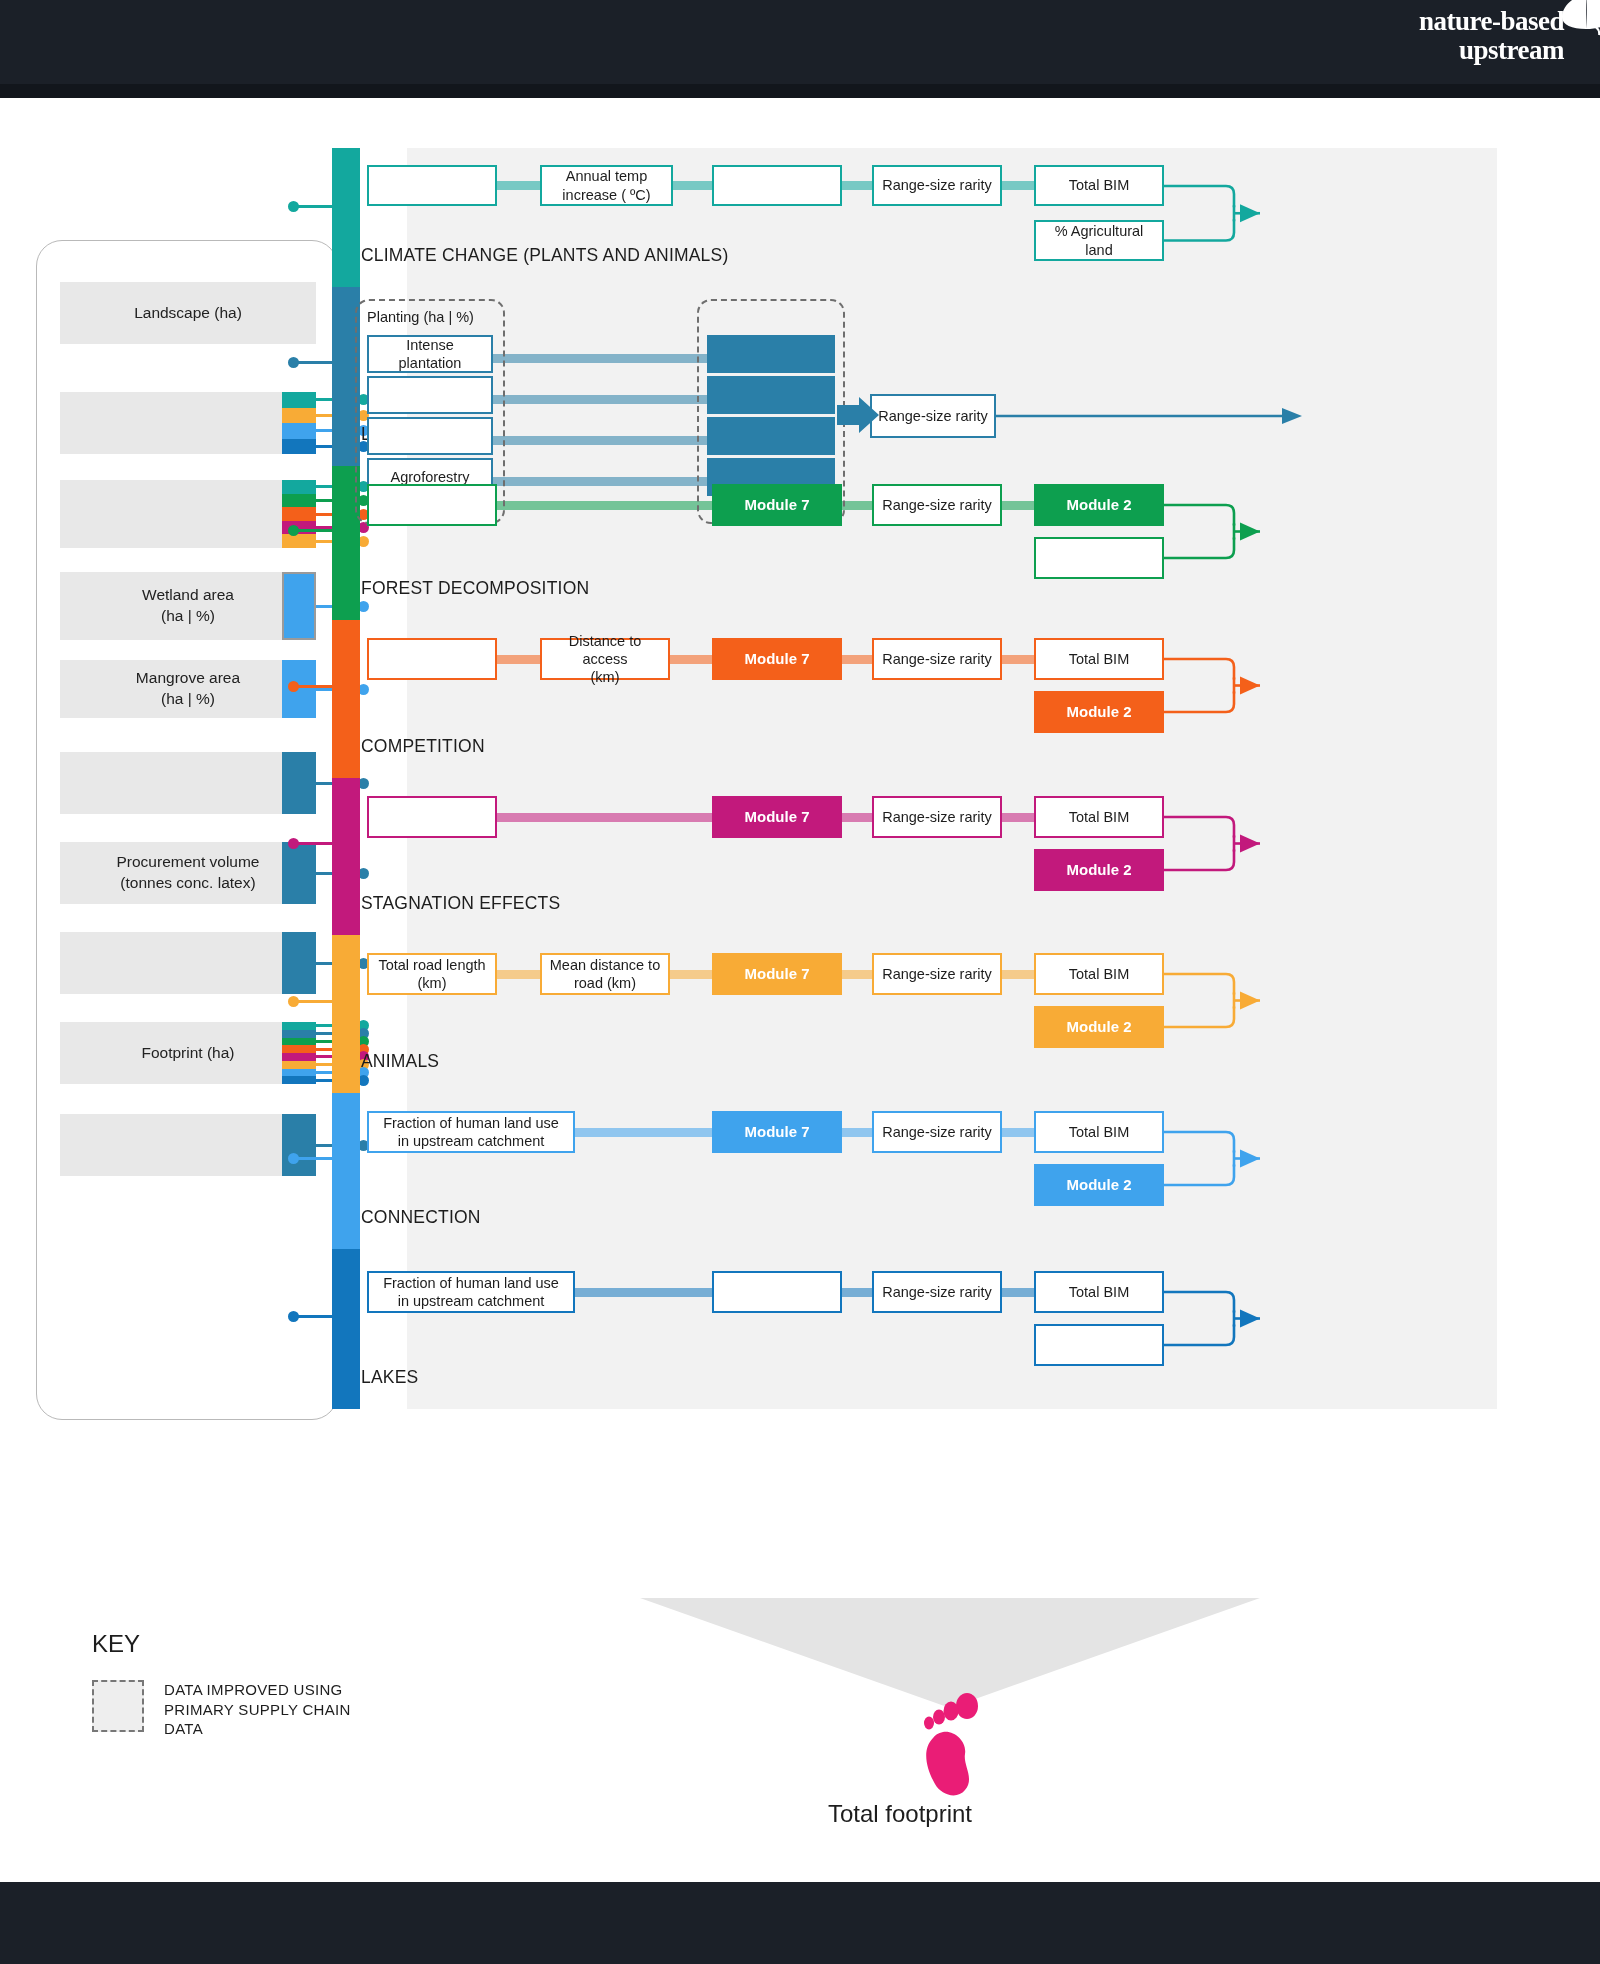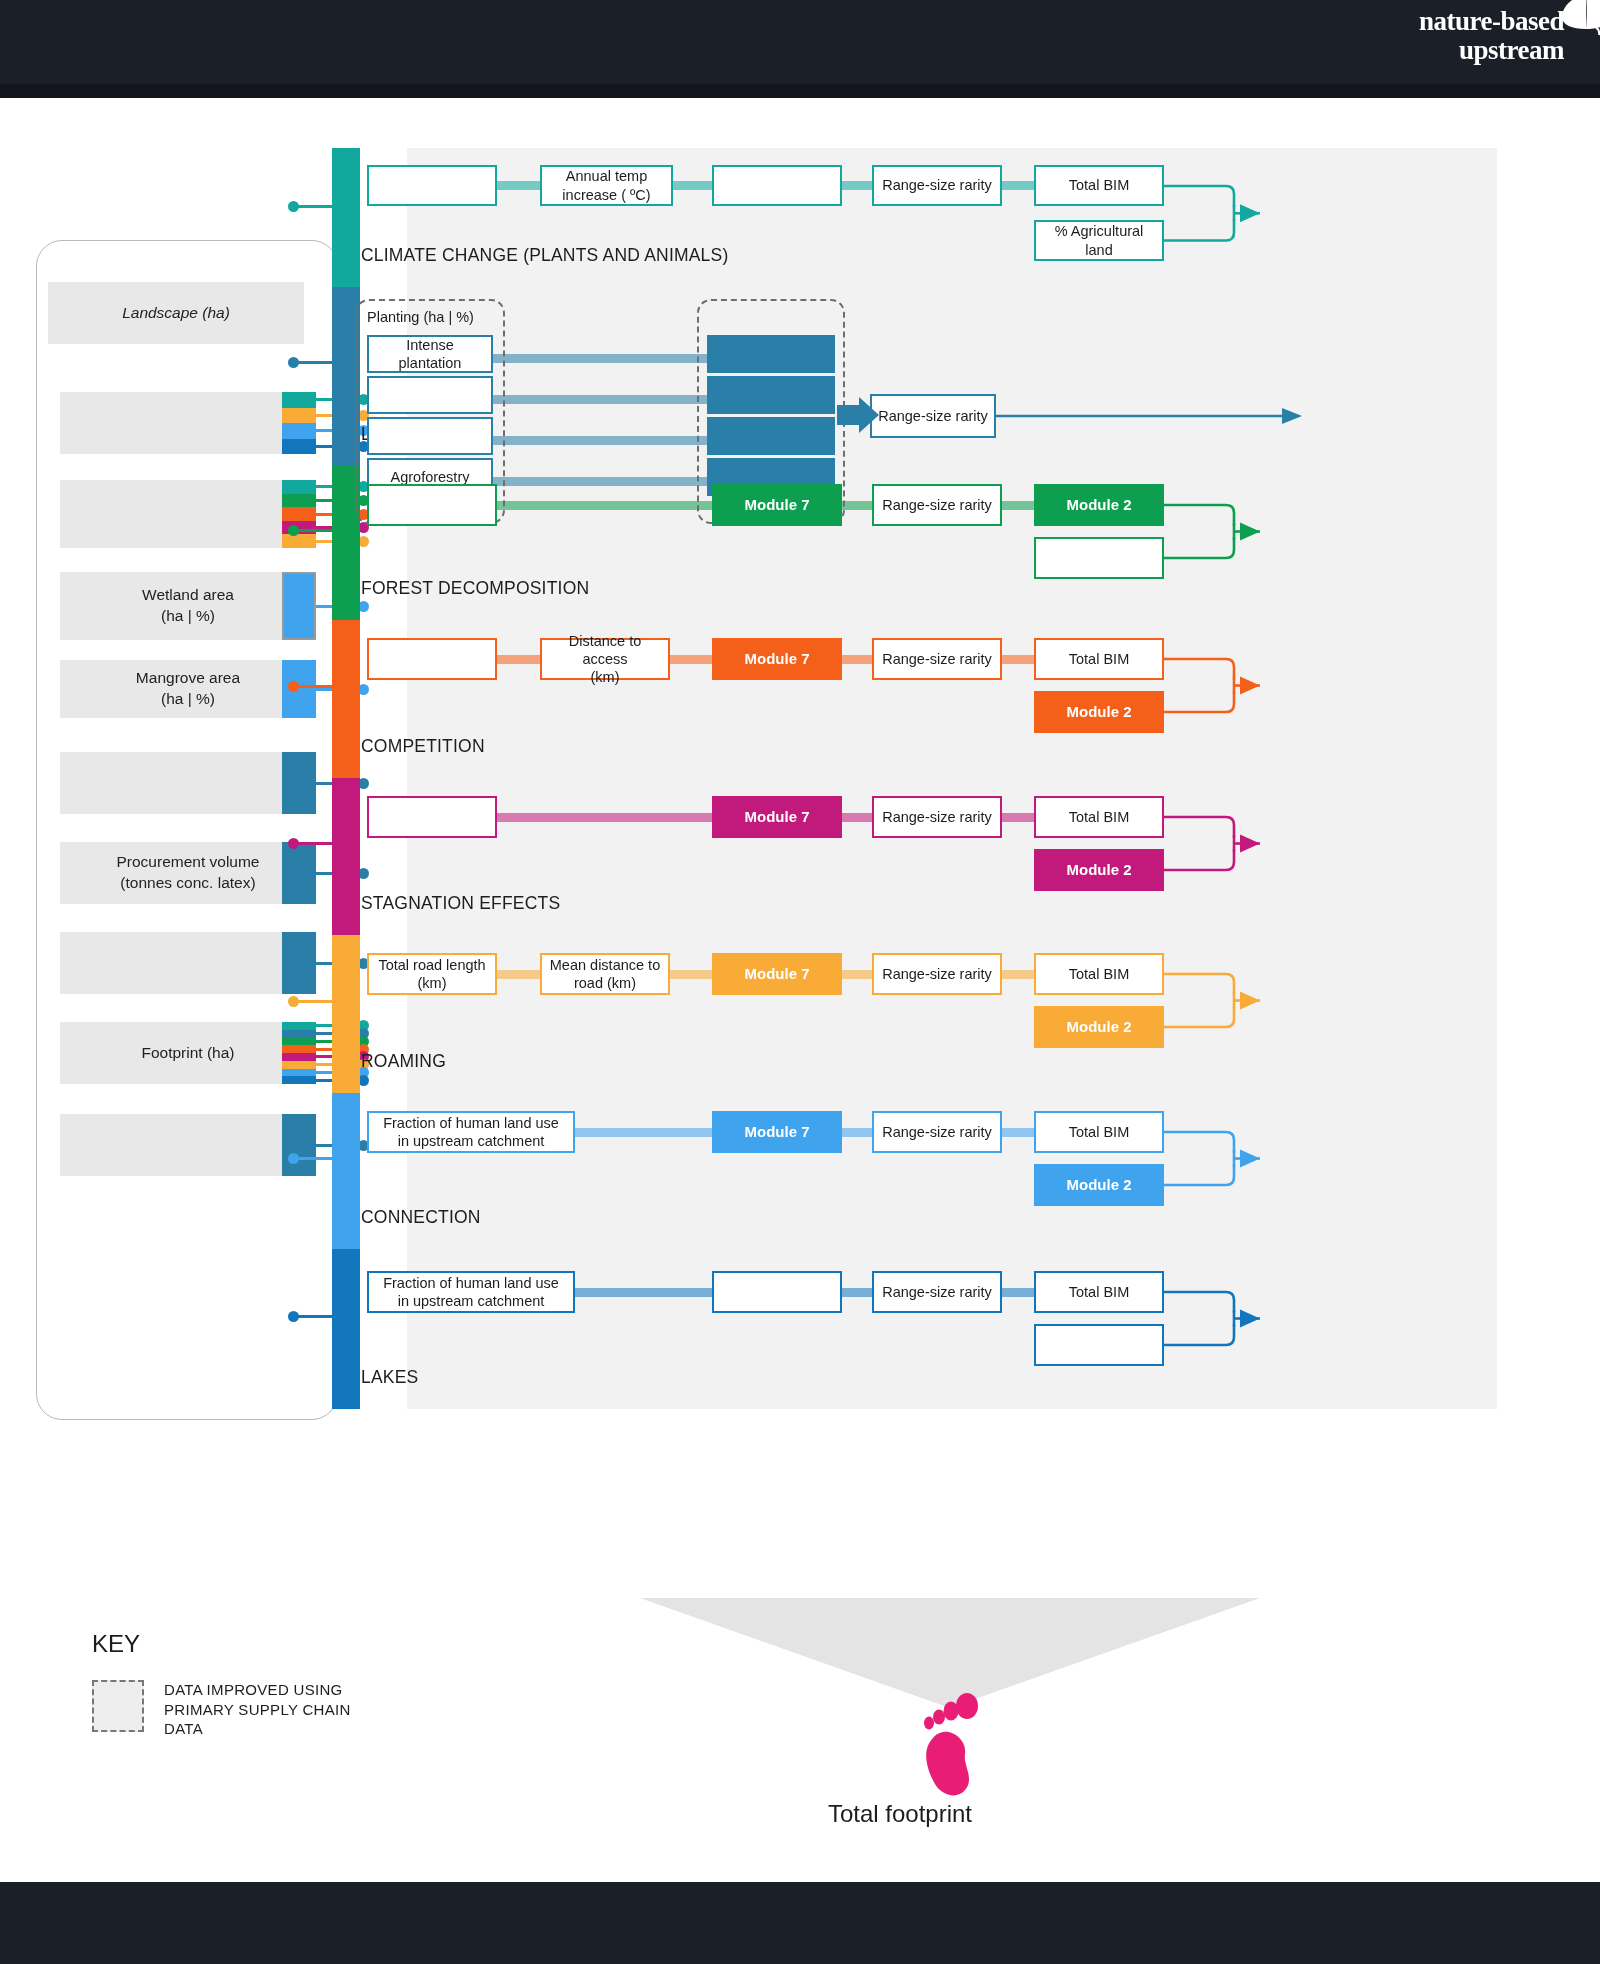--- a/index.html
+++ b/index.html
@@ -119,21 +119,21 @@
       <path d="M33 34 C40 36 44 40 43 45" stroke="#ffffff" stroke-width="2" fill="none"></path>
     </svg>
     <div class="l1">nature-based</div>
     <div class="l2">upstream</div>
   </div>
 </div>
 
 <div id="inputs-panel"></div>
 <div id="rail"></div>
 <div id="inputs-host">
-    <div class="inp-row" style="left: 48px; top: 282px; width: 256px; height: 62px; font-style: italic;">
+    <div class="inp-row" style="left: 60px; top: 282px; width: 256px; height: 62px;">
       <div class="inp-box">Landscape (ha)</div>
     </div>
     <div class="inp-row" style="left: 60px; top: 392px; width: 256px; height: 62px;">
       <div class="inp-box"></div>
       <div class="swatch" style="position: absolute; right: 0px; top: 0px; height: 15.5px; background: rgb(19, 168, 158);"></div>
       <div class="swatch" style="position: absolute; right: 0px; top: 15.5px; height: 15.5px; background: rgb(248, 171, 54);"></div>
       <div class="swatch" style="position: absolute; right: 0px; top: 31px; height: 15.5px; background: rgb(63, 163, 237);"></div>
       <div class="swatch" style="position: absolute; right: 0px; top: 46.5px; height: 15.5px; background: rgb(18, 118, 189);"></div>
     </div>
     <div class="conn" style="left: 316px; top: 398.25px; width: 46px; background: rgb(19, 168, 158);"></div>
@@ -248,21 +248,21 @@
     <div class="bandlabel" style="left: -46px; top: 588px;">COMPETITION</div>
     <div class="conn" style="left: -114px; top: 536.86px; width: 40px; background: rgb(244, 96, 26);"></div>
     <div class="conn-dot" style="left: -119px; top: 532.86px; background: rgb(244, 96, 26);"></div>
     <div class="band" style="top: 630px; height: 157px;"></div>
     <div class="bandbar" style="top: 630px; height: 157px; background: rgb(194, 25, 124);"></div>
     <div class="bandlabel" style="left: -46px; top: 745px;">STAGNATION EFFECTS</div>
     <div class="conn" style="left: -114px; top: 694.44px; width: 40px; background: rgb(194, 25, 124);"></div>
     <div class="conn-dot" style="left: -119px; top: 690.44px; background: rgb(194, 25, 124);"></div>
     <div class="band" style="top: 787px; height: 158px;"></div>
     <div class="bandbar" style="top: 787px; height: 158px; background: rgb(248, 171, 54);"></div>
-    <div class="bandlabel" style="left: -46px; top: 903px;">ROAMING</div>
+    <div class="bandlabel" style="left: -46px; top: 903px;">ANIMALS</div>
     <div class="conn" style="left: -114px; top: 851.86px; width: 40px; background: rgb(248, 171, 54);"></div>
     <div class="conn-dot" style="left: -119px; top: 847.86px; background: rgb(248, 171, 54);"></div>
     <div class="band" style="top: 945px; height: 156px;"></div>
     <div class="bandbar" style="top: 945px; height: 156px; background: rgb(63, 163, 237);"></div>
     <div class="bandlabel" style="left: -46px; top: 1059px;">CONNECTION</div>
     <div class="conn" style="left: -114px; top: 1009.02px; width: 40px; background: rgb(63, 163, 237);"></div>
     <div class="conn-dot" style="left: -119px; top: 1005.02px; background: rgb(63, 163, 237);"></div>
     <div class="band" style="top: 1101px; height: 160px;"></div>
     <div class="bandbar" style="top: 1101px; height: 160px; background: rgb(18, 118, 189);"></div>
     <div class="bandlabel" style="left: -46px; top: 1219px; text-align: right;">LAKES</div>

